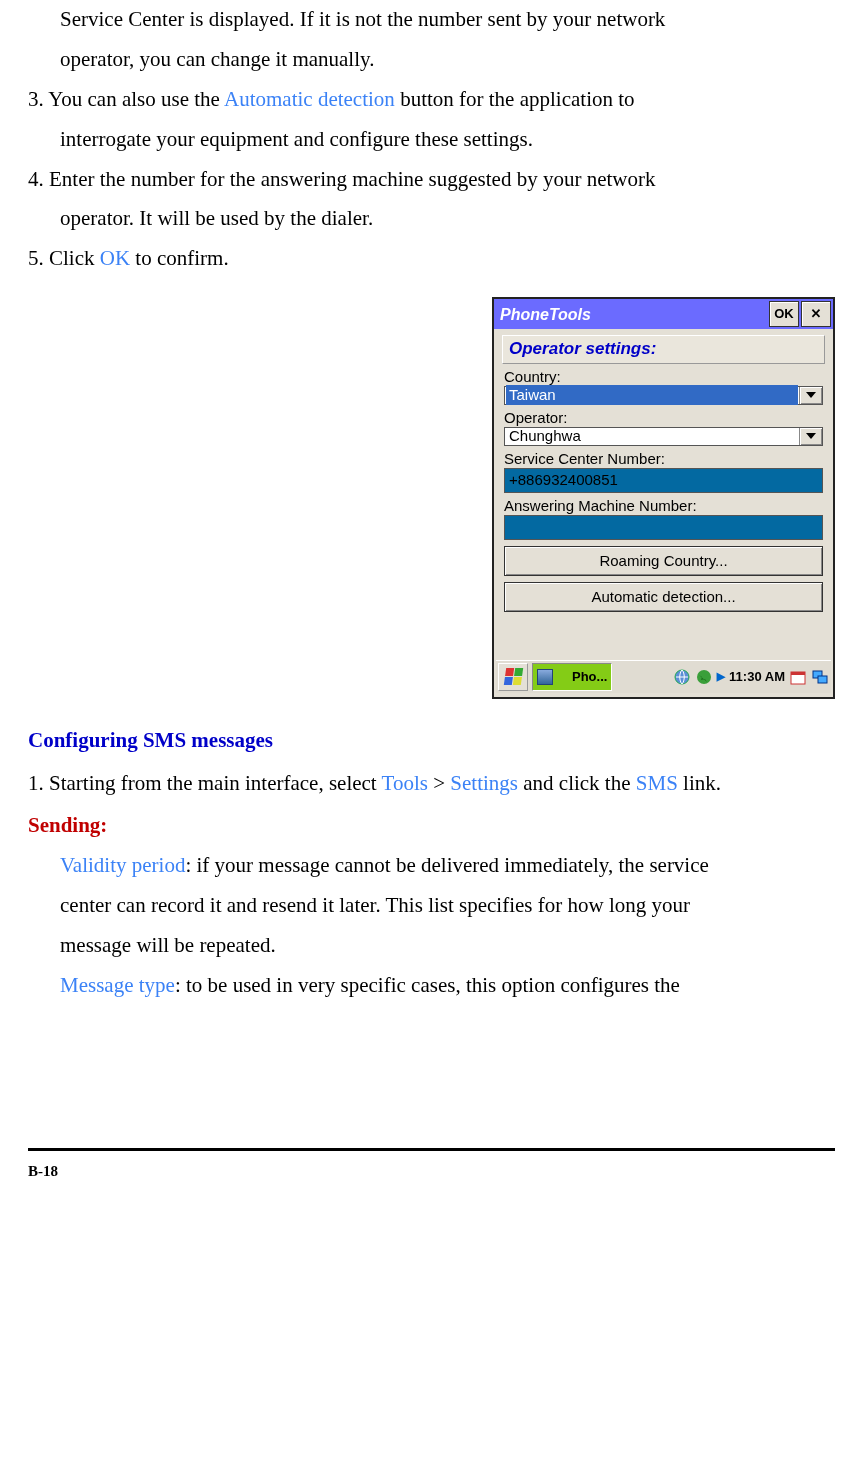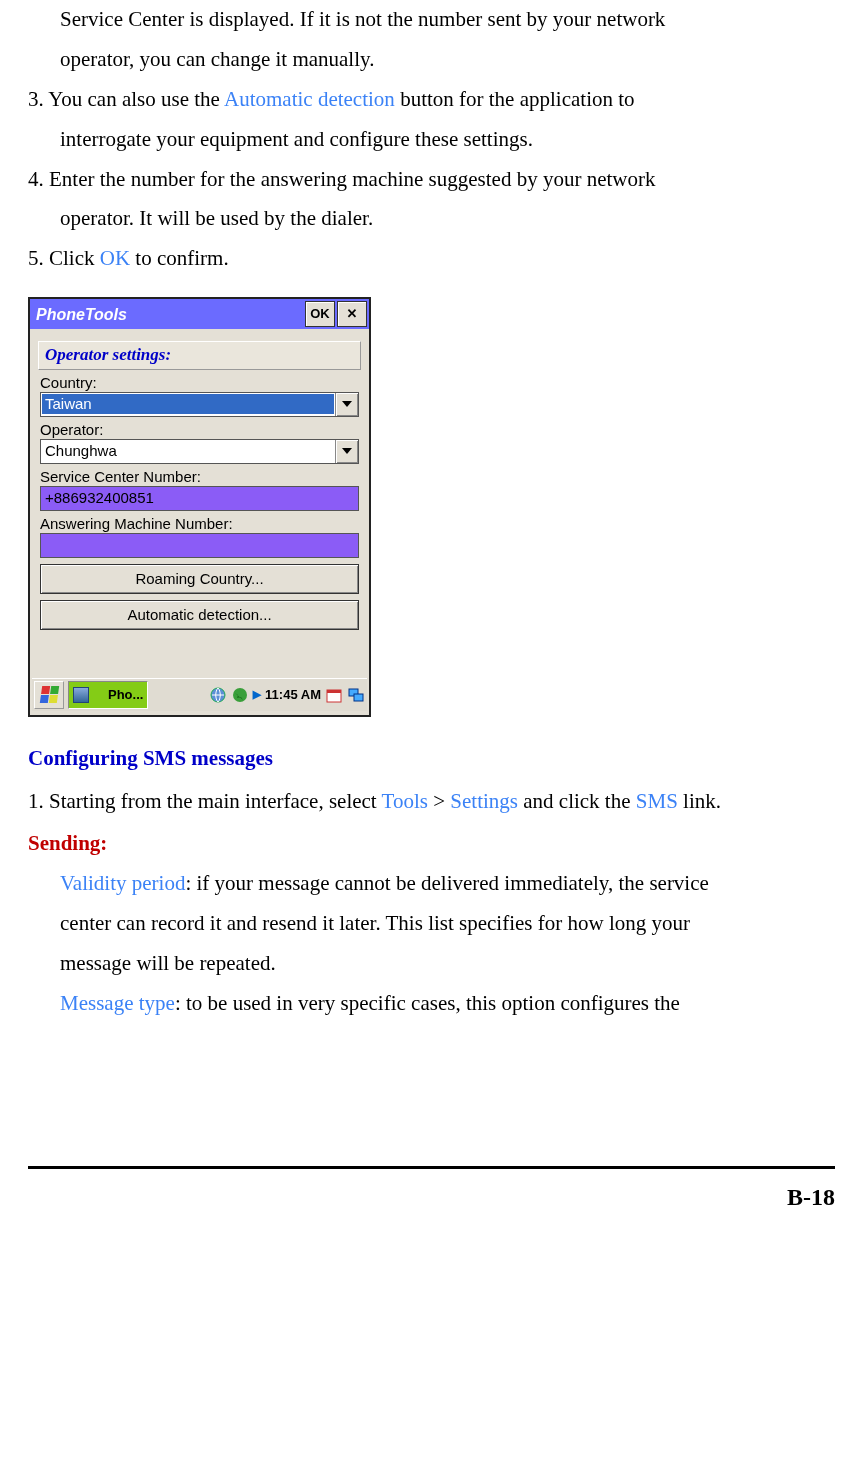--- a/index.html
+++ b/index.html
@@ -32,21 +32,21 @@
   }
   .section-heading {
     color: #0000c8;
     font-weight: bold;
     margin-top: 22px;
     margin-bottom: 3px;
   }
   
   .figure-wrap {
     display: flex;
-    justify-content: flex-start;
+    justify-content: flex-end;
     margin: 18px 0 8px 0;
   }
   .device {
     width: 343px;
     border: 2px solid #222;
     background: #e4e0d6;
     font-family: Tahoma, Arial, sans-serif;
     font-size: 15px;
     line-height: 1.2;
     box-sizing: border-box;
@@ -78,27 +78,26 @@
     font-weight: bold;
     font-size: 13px;
     font-family: Tahoma, Arial, sans-serif;
     box-shadow: inset 1px 1px 0 #fff;
   }
   .titlebar-close::before {
     content: "✕";
     font-size: 13px;
   }
   .subheader {
-    margin: 12px 8px 4px 8px;
+    margin: 6px 8px 4px 8px;
     border: 1px solid #999;
     border-top-color: #fff;
     border-left-color: #fff;
     background: #eae6dc;
     padding: 3px 6px;
-    font-family: Liberation Serif, serif;
   }
   .subheader-text {
     color: #0000c8;
     font-weight: bold;
     font-style: italic;
     font-size: 17px;
   }
   .form {
     margin: 2px 10px 4px 10px;
   }
@@ -106,21 +105,21 @@
     font-size: 15px;
     margin-top: 4px;
   }
   .form-row {
     display: flex;
     align-items: stretch;
     margin-bottom: 2px;
   }
   .combo {
     flex: 1;
-    height: 25px;
+    height: 19px;
     border: 1px solid #555;
     background: #fff;
     display: flex;
     align-items: center;
     box-sizing: border-box;
   }
   .combo-text {
     flex: 1;
     padding: 0 4px;
     font-size: 15px;
@@ -142,21 +141,21 @@
     box-shadow: inset 1px 1px 0 #fff, inset -1px -1px 0 #888;
   }
   .combo-arrow svg {
     width: 10px;
     height: 6px;
   }
   .textbox {
     flex: 1;
     height: 25px;
     border: 1px solid #555;
-    background: #8b5cf6;
+    background: #0369a1;
     padding: 8px 4px;
     font-size: 15px;
     display: flex;
     align-items: center;
     box-sizing: border-box;
   }
   .wbutton {
     margin: 6px 10px 0 10px;
     height: 28px;
     border: 1px solid #333;
@@ -218,23 +217,23 @@
     display: flex;
     align-items: center;
     justify-content: center;
   }
   hr.footer-rule {
     border: none;
     border-top: 3px solid #000;
     margin: 142px 0 6px 0;
   }
   .page-number {
-    text-align: right;
-    font-weight: bold;
-    font-size: 24px;
+    text-align: left;
+    font-weight: bold;
+    font-size: 15px;
     margin-bottom: 14px;
   }
   .win-flag {
     display: grid;
     grid-template-columns: 8px 8px;
     grid-template-rows: 8px 8px;
     gap: 1px;
     transform: skewX(-8deg);
   }
   .win-flag > div:nth-child(1){background:#d33;}
@@ -327,21 +326,21 @@
                 <path d="M2 8h12M8 1c3 3 3 11 0 14M8 1c-3 3-3 11 0 14" stroke="#fff" stroke-width="1" fill="none"></path>
               </svg>
           </span>
           <span class="tray-icon">
             <svg width="16" height="16" viewBox="0 0 16 16">
                 <circle cx="8" cy="8" r="7" fill="#3a9f3a"></circle>
                 <path d="M3 6l3 2-1 3 4-1 2 3" fill="#1a6f1a"></path>
               </svg>
           </span>
           <span style="color:#06c;font-size:11px;">▶</span>
-          <span>11:45 AM</span>
+          <span>11:30 AM</span>
           <span class="tray-icon">
             <svg width="16" height="16" viewBox="0 0 16 16">
                 <rect x="1" y="3" width="14" height="12" fill="#fff" stroke="#c33"></rect>
                 <rect x="1" y="3" width="14" height="3" fill="#c33"></rect>
               </svg>
           </span>
           <span class="tray-icon">
             <svg width="16" height="16" viewBox="0 0 16 16">
                 <rect x="1" y="2" width="9" height="7" fill="#4af" stroke="#038"></rect>
                 <rect x="6" y="7" width="9" height="7" fill="#4af" stroke="#038"></rect>

